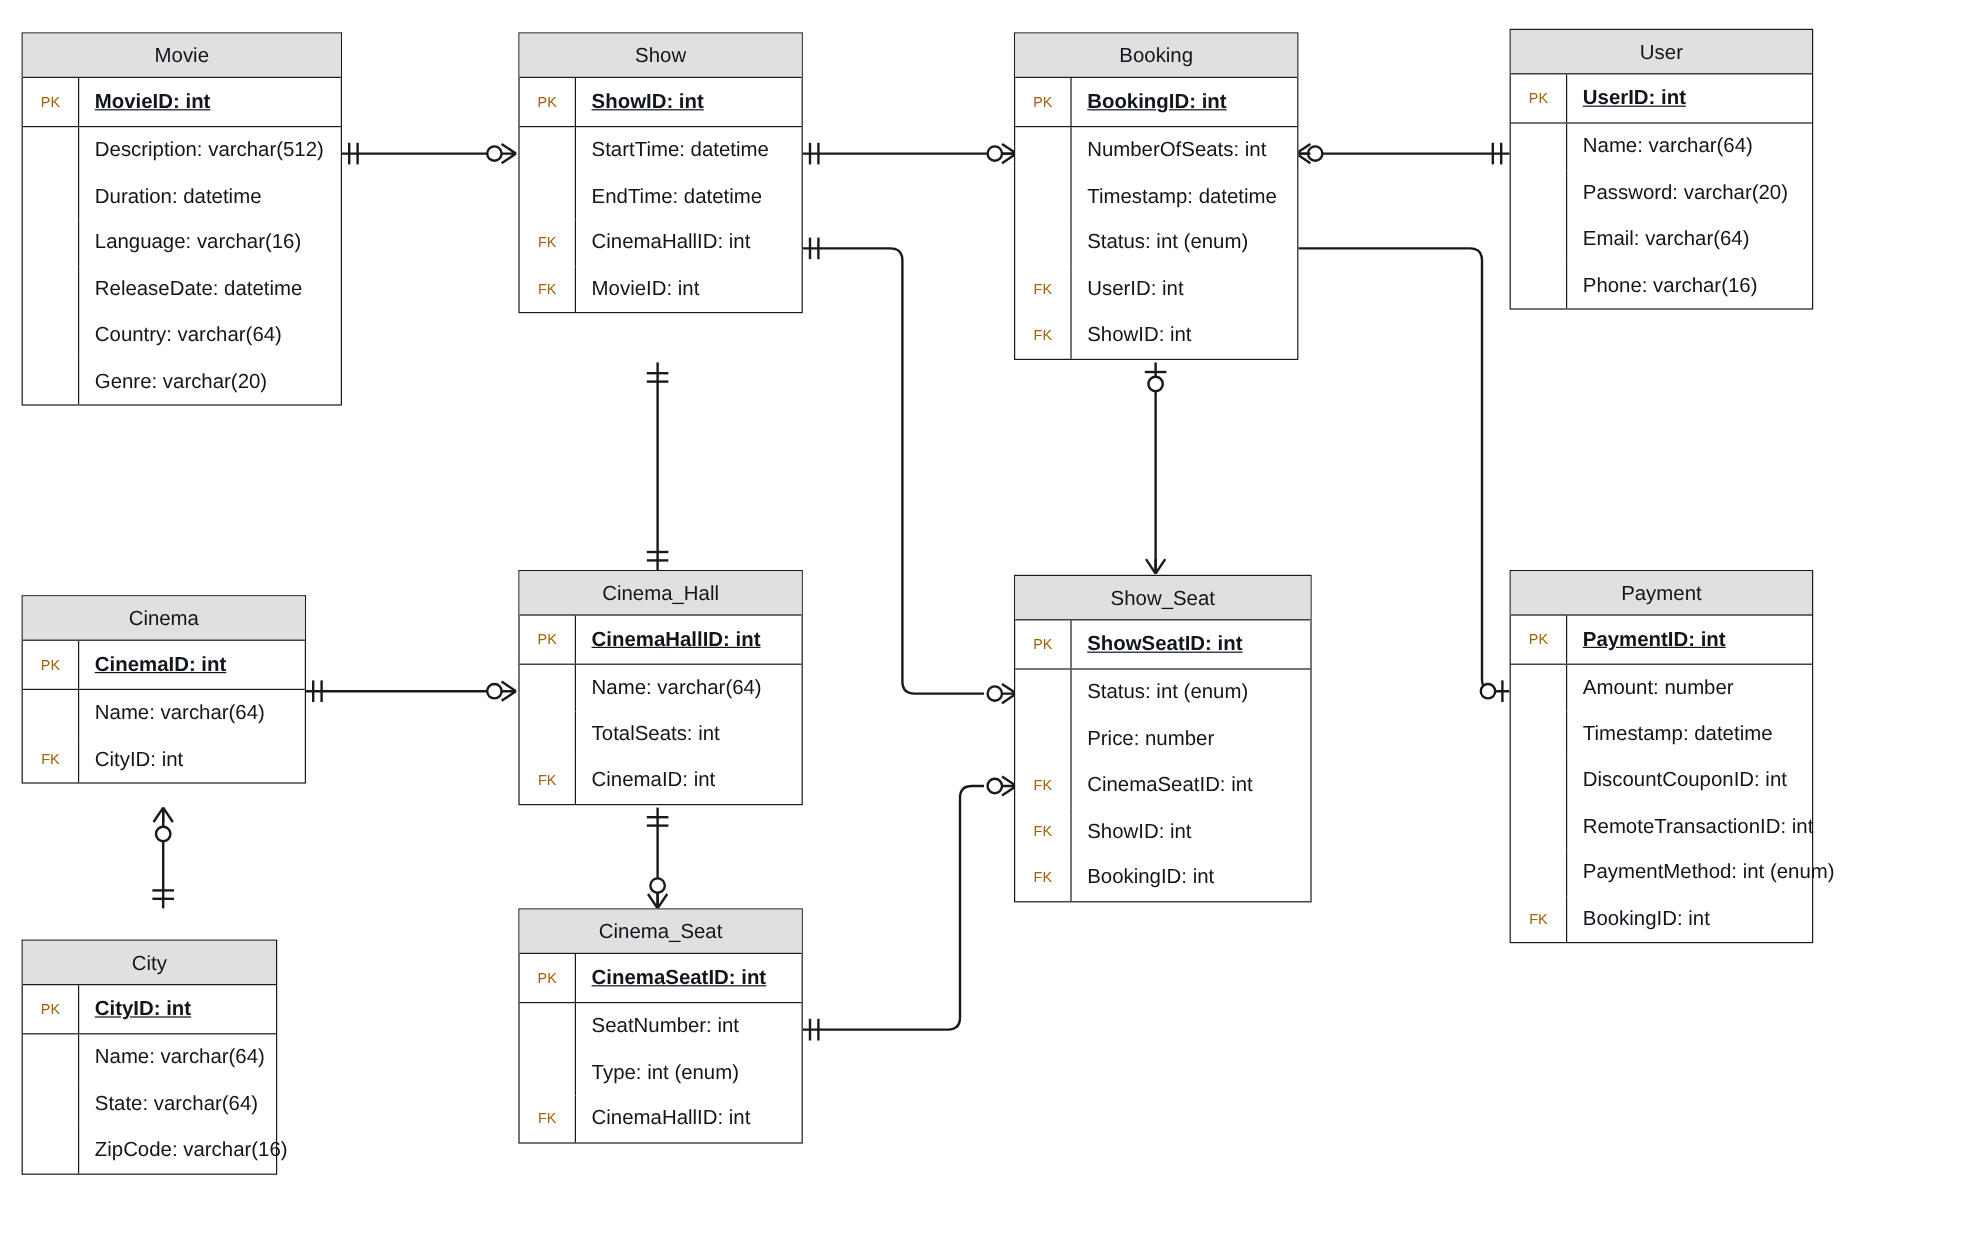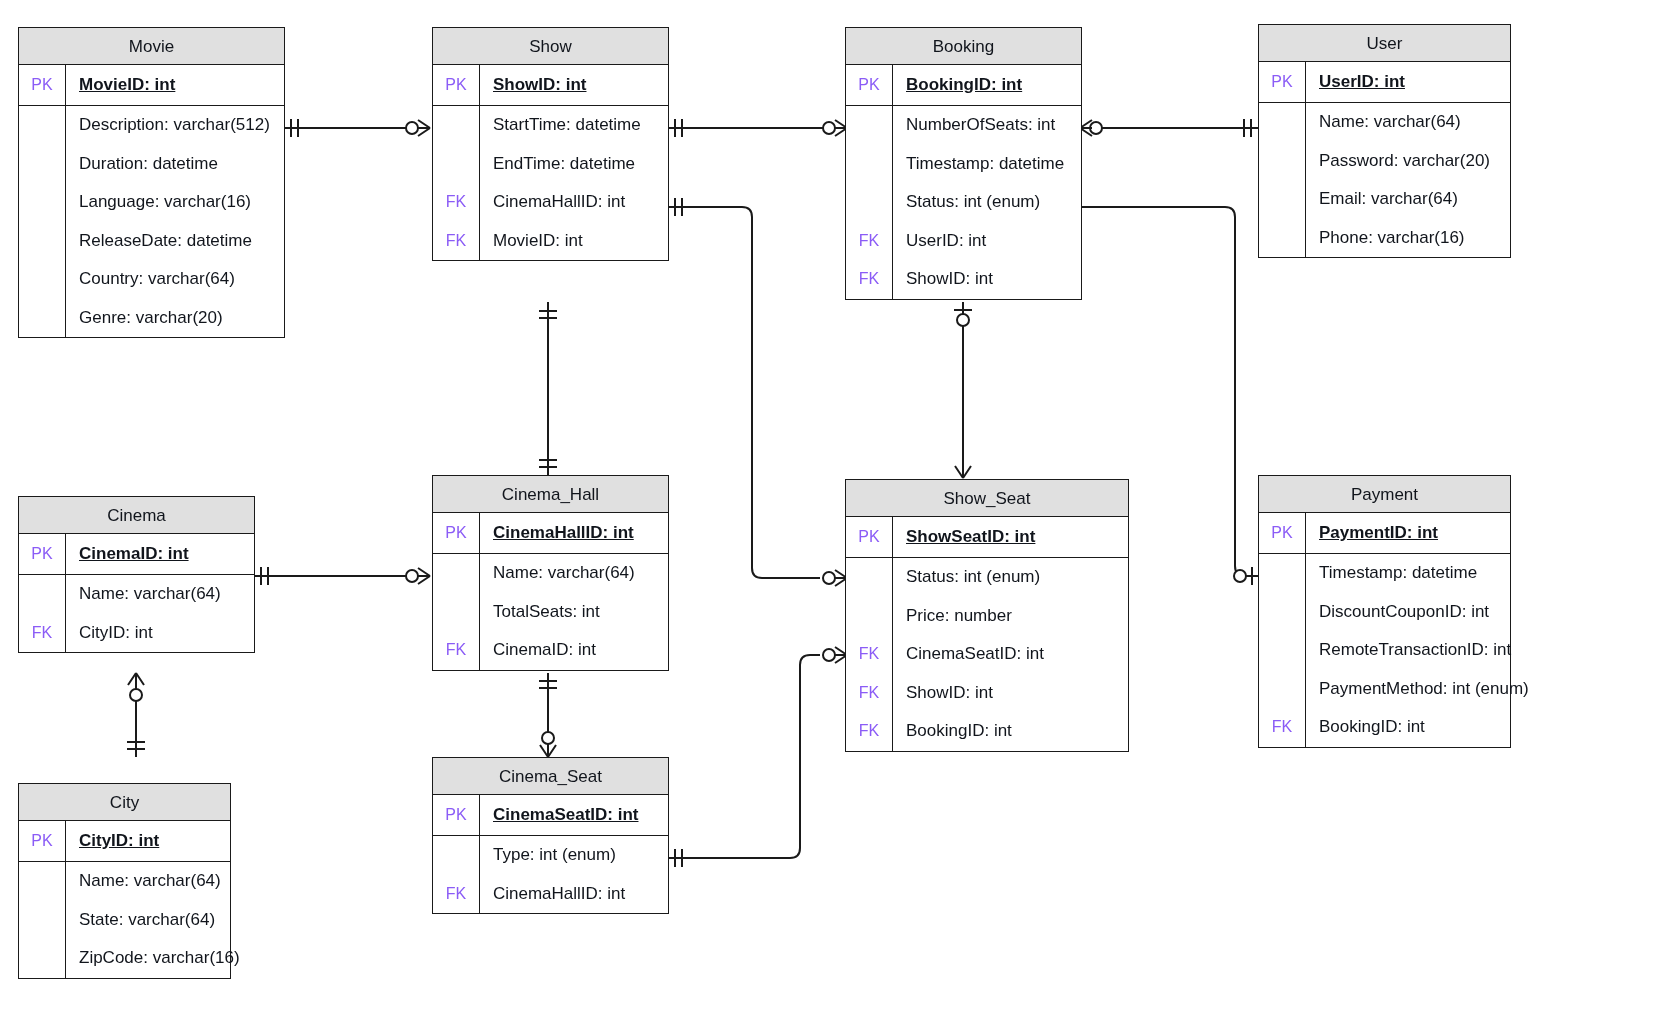--- a/index.html
+++ b/index.html
@@ -8,21 +8,21 @@
        -webkit-font-smoothing:antialiased;}
   #canvas{position:absolute;inset:0;}
   svg#wires{position:absolute;left:0;top:0;width:1656px;height:1029px;pointer-events:none;}
 
   .entity{position:absolute;border:1px solid #1a1a1a;background:#ffffff;box-sizing:border-box;}
   .entity .ttl{height:37px;line-height:37px;text-align:center;background:#e0e0e0;
       border-bottom:1px solid #1a1a1a;font-size:17px;color:#11151c;box-sizing:border-box;}
   .rows{display:block;}
   .row{display:flex;align-items:center;box-sizing:border-box;height:38.5px;}
   .row.pk{border-bottom:1px solid #1a1a1a;height:41px;}
-  .row .key{width:47px;min-width:47px;text-align:center;font-size:16px;color:#8b5cf6;
+  .row .key{width:47px;min-width:47px;text-align:center;font-size:12px;color:#a16207;
       border-right:1px solid #1a1a1a;align-self:stretch;display:flex;align-items:center;
       justify-content:center;box-sizing:border-box;}
   .row .fld{padding-left:13px;font-size:17px;color:#11151c;white-space:nowrap;}
   .row.pk .fld{font-weight:bold;text-decoration:underline;}
 </style>
 </head>
 <body>
 
 <div id="canvas">
 
@@ -268,21 +268,21 @@
         <span class="key"></span>
         <span class="fld">TotalSeats: int</span>
       </div>
       <div class="row">
         <span class="key">FK</span>
         <span class="fld">CinemaID: int</span>
       </div>
     </div>
   </div>
 
-  <div class="entity" style="left:845px;top:479px;width:284px;">
+  <div class="entity" style="left:845px;top:479px;width:248px;">
     <div class="ttl">Show_Seat</div>
     <div class="rows">
       <div class="row pk">
         <span class="key">PK</span>
         <span class="fld">ShowSeatID: int</span>
       </div>
       <div class="row">
         <span class="key"></span>
         <span class="fld">Status: int (enum)</span>
       </div>
@@ -307,20 +307,24 @@
 
   <div class="entity" style="left:1258px;top:475px;width:253px;">
     <div class="ttl">Payment</div>
     <div class="rows">
       <div class="row pk">
         <span class="key">PK</span>
         <span class="fld">PaymentID: int</span>
       </div>
       <div class="row">
         <span class="key"></span>
+        <span class="fld">Amount: number</span>
+      </div>
+      <div class="row">
+        <span class="key"></span>
         <span class="fld">Timestamp: datetime</span>
       </div>
       <div class="row">
         <span class="key"></span>
         <span class="fld">DiscountCouponID: int</span>
       </div>
       <div class="row">
         <span class="key"></span>
         <span class="fld">RemoteTransactionID: int</span>
       </div>
@@ -359,20 +363,24 @@
 
   <div class="entity" style="left:432px;top:757px;width:237px;">
     <div class="ttl">Cinema_Seat</div>
     <div class="rows">
       <div class="row pk">
         <span class="key">PK</span>
         <span class="fld">CinemaSeatID: int</span>
       </div>
       <div class="row">
         <span class="key"></span>
+        <span class="fld">SeatNumber: int</span>
+      </div>
+      <div class="row">
+        <span class="key"></span>
         <span class="fld">Type: int (enum)</span>
       </div>
       <div class="row">
         <span class="key">FK</span>
         <span class="fld">CinemaHallID: int</span>
       </div>
     </div>
   </div>
 
 </div>

